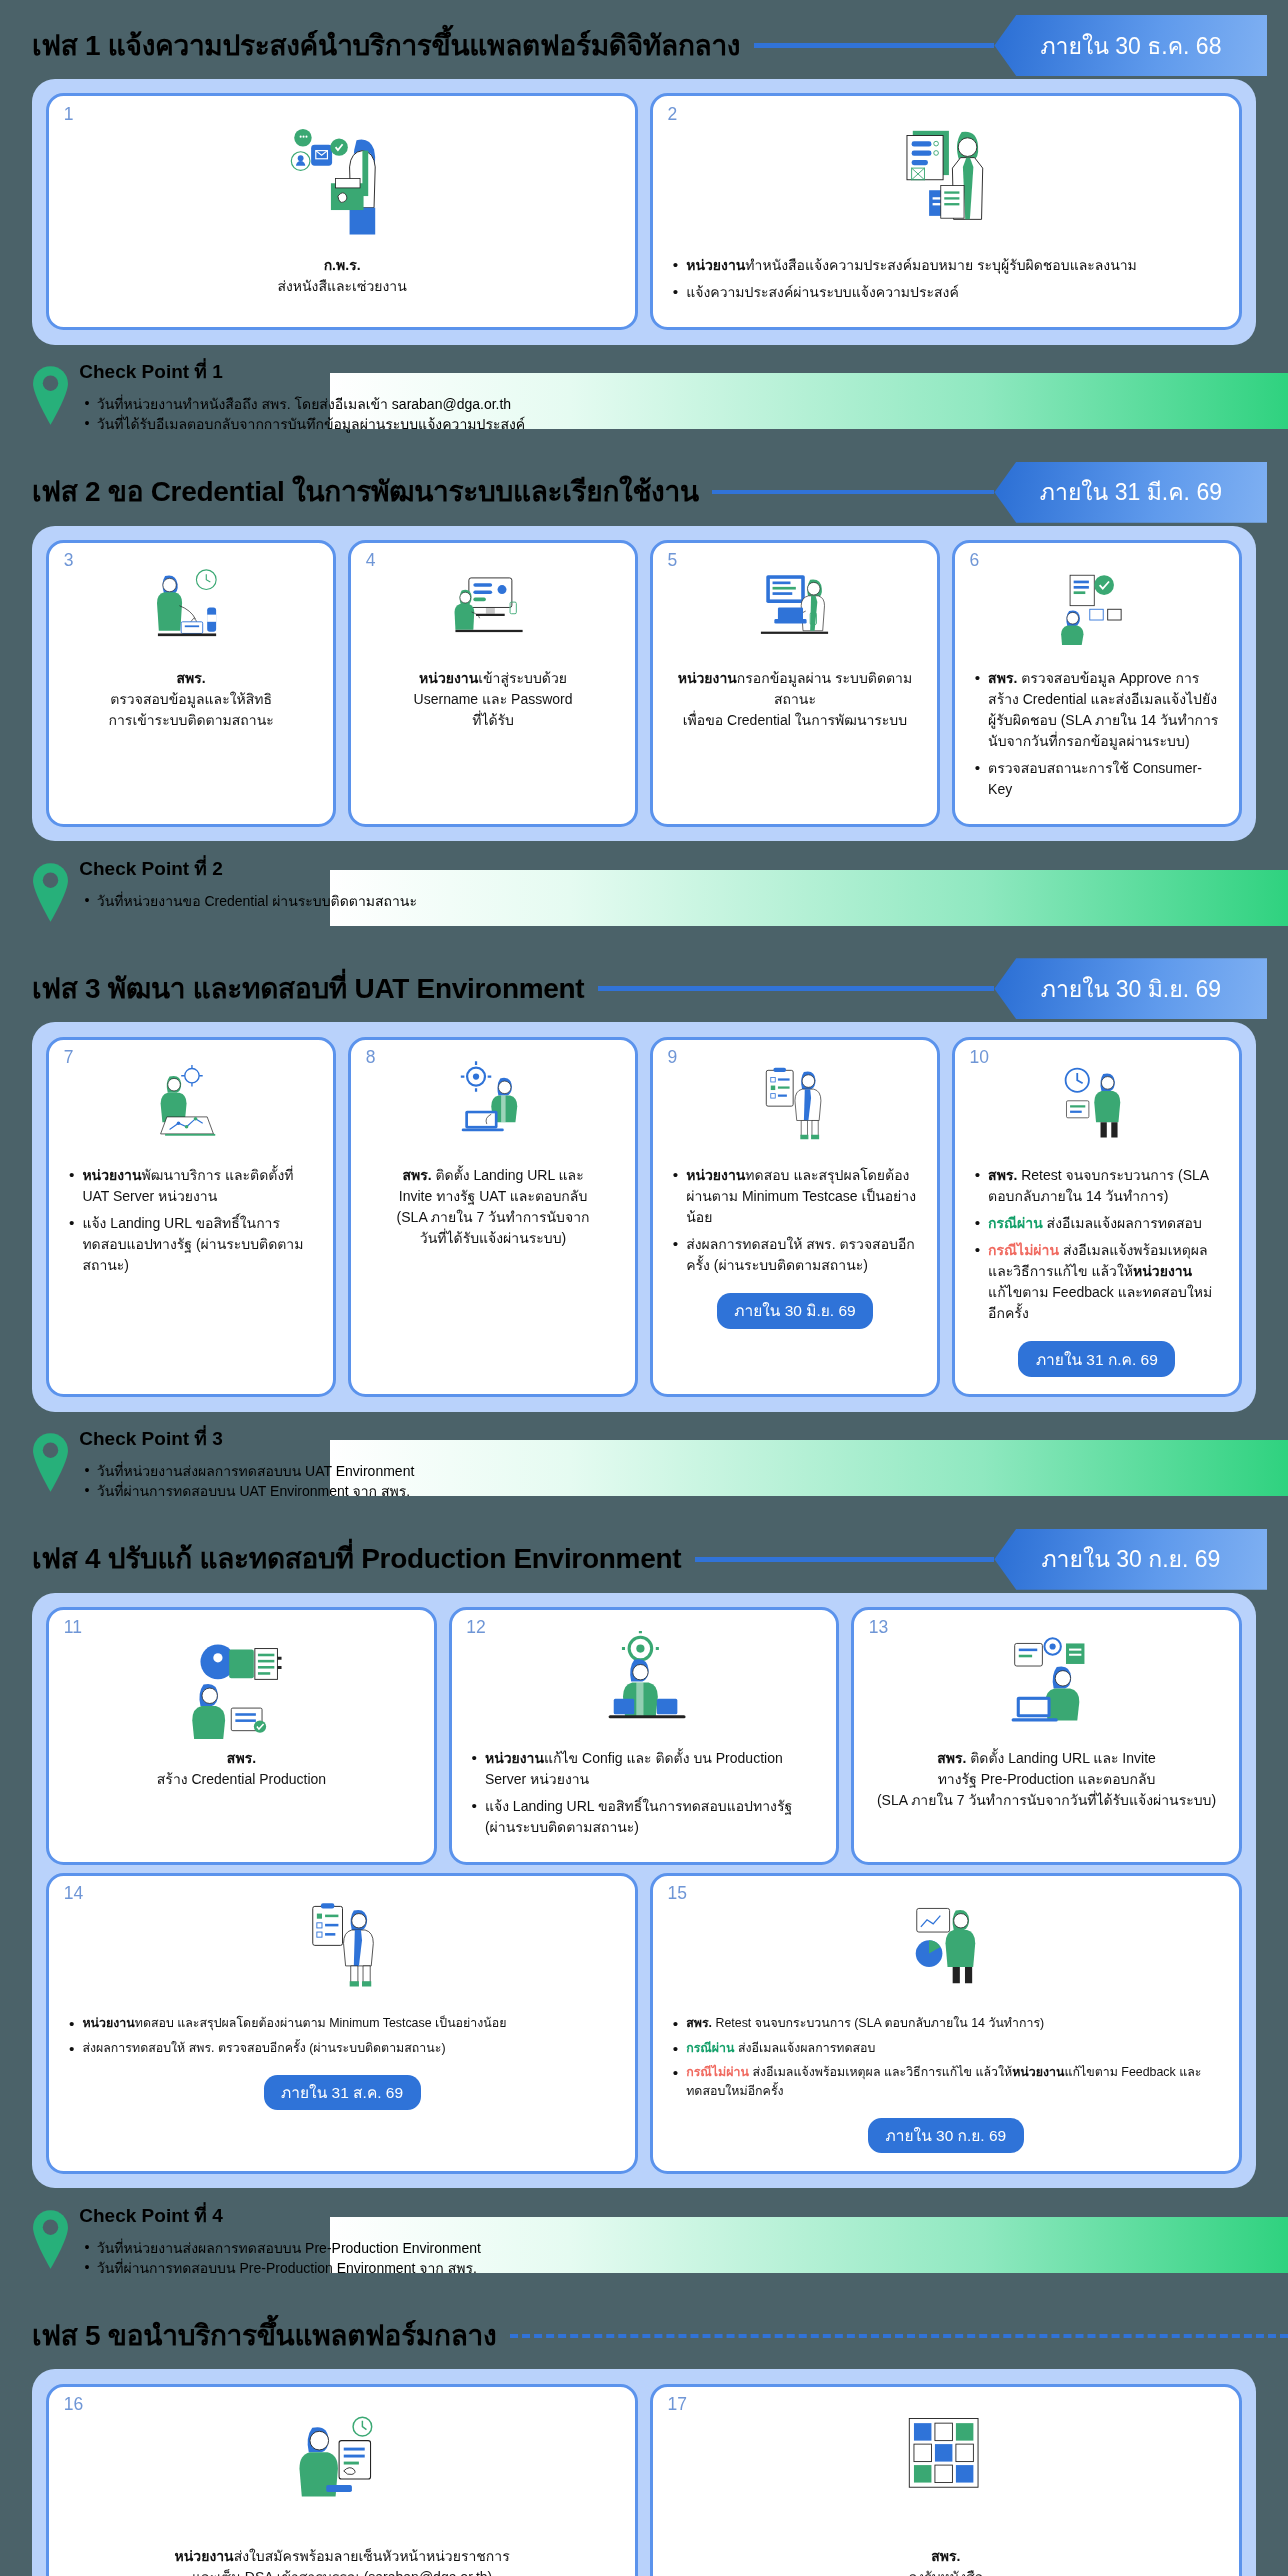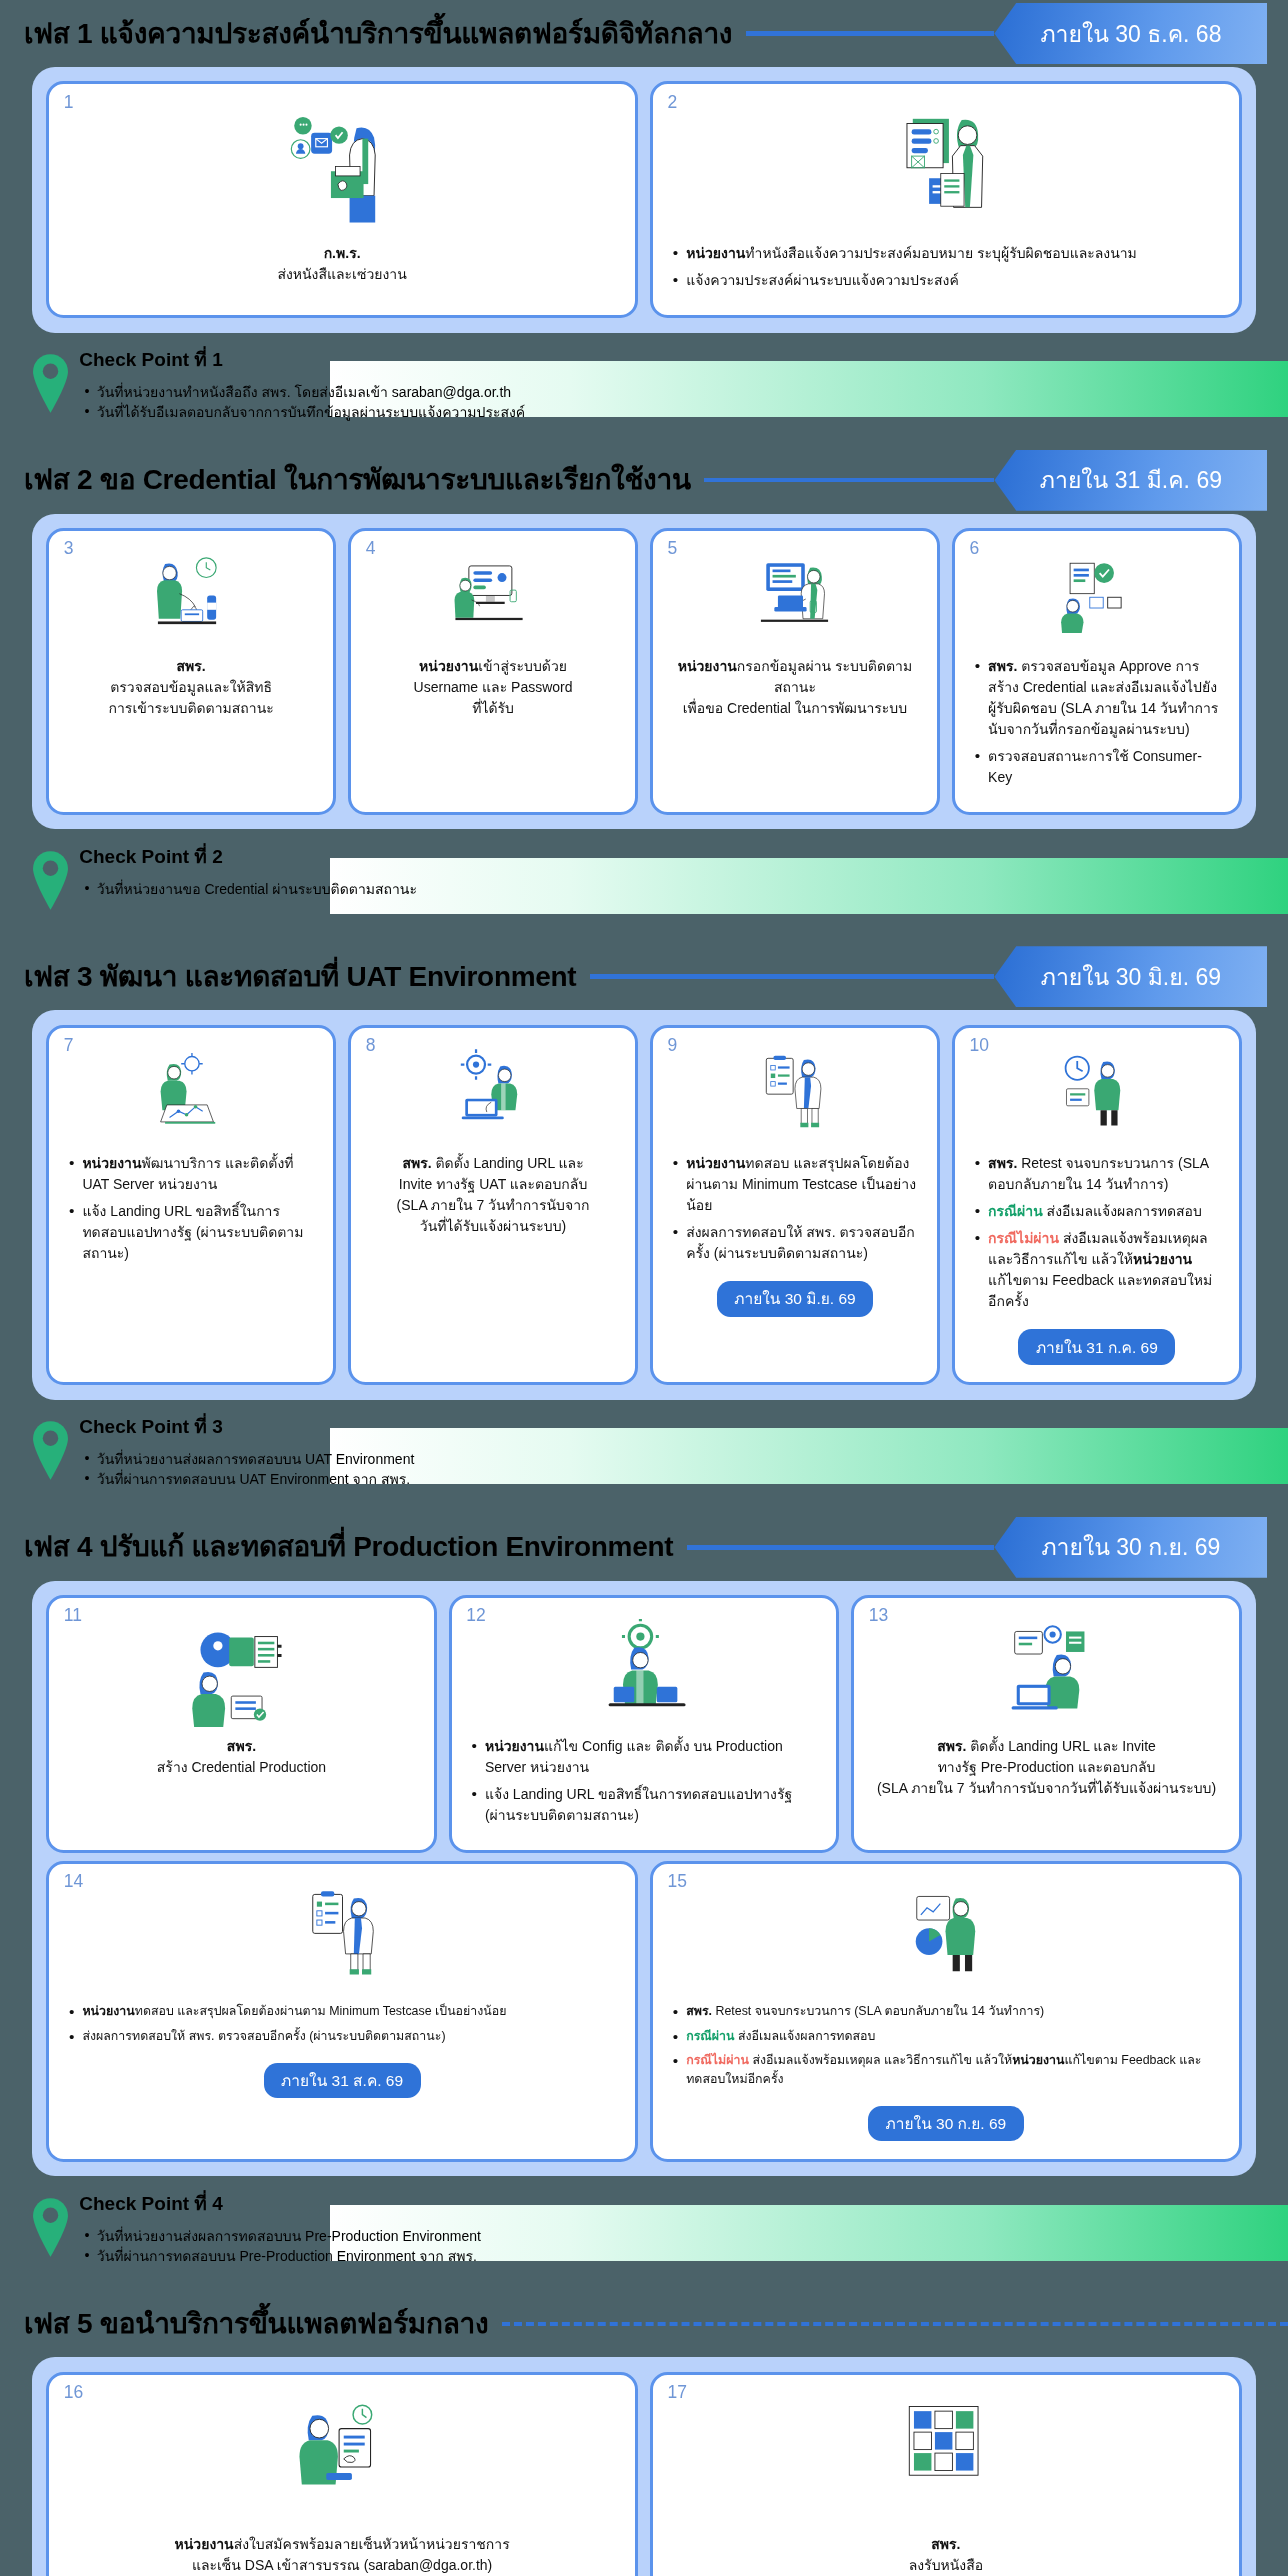--- a/index.html
+++ b/index.html
@@ -9,21 +9,22 @@
     font-family: "Liberation Sans", "DejaVu Sans", sans-serif;
   }
   body { padding: 0 0 31px 0; }
 
   
   .phase-head {
     position: relative;
     display: flex;
     align-items: center;
     height: 67px;
-    padding-left: 24px;
+    padding-left: 32px;
+    margin-top: 12px;
   }
   .phase-title {
     font-size: 28px;
     font-weight: 700;
     color: #000;
     white-space: nowrap;
     letter-spacing: -0.3px;
     line-height: 1;
   }
   .phase-rule {

